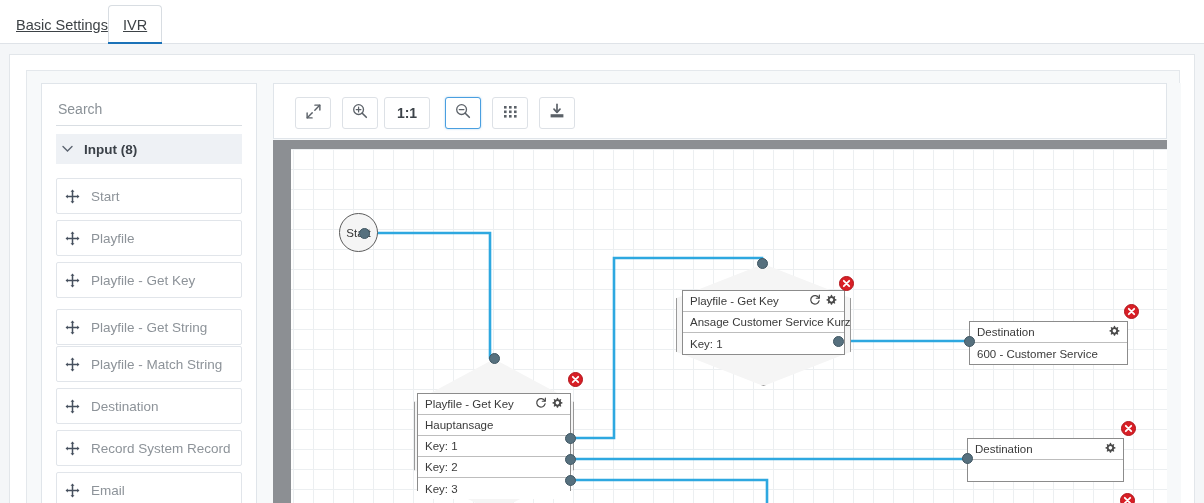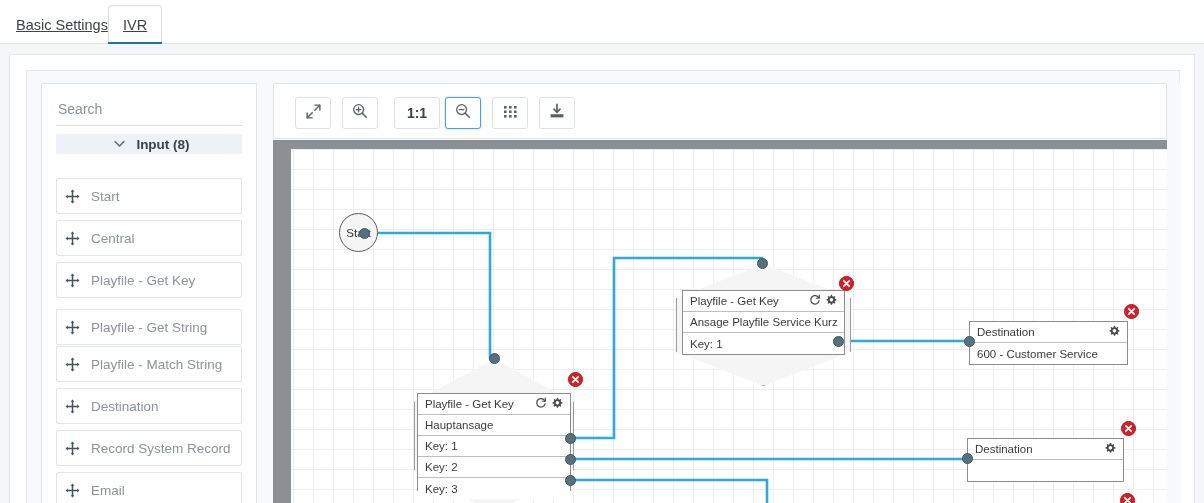--- a/index.html
+++ b/index.html
@@ -79,25 +79,24 @@
     border-bottom: 1px solid #d9dee3;
     background: transparent;
     font-family: "Liberation Sans", sans-serif;
     font-size: 14px; color: #3f4549;
     padding: 0 2px 5px 2px;
   }
   #search-input::placeholder { color: #8a9197; }
 
   #group-header {
     position: absolute; left: 14px; top: 50px;
-    width: 186px; height: 20px;
+    width: 186px; height: 30px;
     background: #eef1f5;
     display: flex; align-items: center;
     cursor: pointer;
-    justify-content: center;
   }
   #group-chevron {
     width: 22px; display: flex; align-items: center; justify-content: center;
     color: #5c6470; font-size: 11px;
   }
   #group-label {
     font-size: 13.5px; font-weight: bold; color: #3b4148;
     padding-left: 6px;
   }
 
@@ -287,21 +286,21 @@
           </span>
           <span class="pi-label">Start</span>
         </div>
 
         <div class="palette-item" style="top:136px">
           <span class="drag-ico">
             <svg width="15" height="15" viewBox="0 0 16 16">
                 <path d="M8 0.6 L10.1 3 H8.8 V7.2 H13 V5.9 L15.4 8 L13 10.1 V8.8 H8.8 V13 H10.1 L8 15.4 L5.9 13 H7.2 V8.8 H3 V10.1 L0.6 8 L3 5.9 V7.2 H7.2 V3 H5.9 Z" fill="#46505e"></path>
               </svg>
           </span>
-          <span class="pi-label">Central</span>
+          <span class="pi-label">Playfile</span>
         </div>
 
         <div class="palette-item" style="top:178px">
           <span class="drag-ico">
             <svg width="15" height="15" viewBox="0 0 16 16">
                 <path d="M8 0.6 L10.1 3 H8.8 V7.2 H13 V5.9 L15.4 8 L13 10.1 V8.8 H8.8 V13 H10.1 L8 15.4 L5.9 13 H7.2 V8.8 H3 V10.1 L0.6 8 L3 5.9 V7.2 H7.2 V3 H5.9 Z" fill="#46505e"></path>
               </svg>
           </span>
           <span class="pi-label">Playfile - Get Key</span>
         </div>
@@ -368,21 +367,21 @@
         <div class="tbtn" style="left:68px">
           <span>
             <svg width="16" height="16" viewBox="0 0 17 17">
               <circle cx="7" cy="7" r="5.2" stroke="#5b6168" stroke-width="1.4" fill="none"></circle>
               <path d="M10.9 10.9 L15.2 15.2" stroke="#5b6168" stroke-width="1.7" stroke-linecap="round"></path>
               <path d="M7 4.5 V9.5 M4.5 7 H9.5" stroke="#5b6168" stroke-width="1.3" stroke-linecap="round"></path>
             </svg>
           </span>
         </div>
 
-        <div class="tbtn wide" style="left:120px">
+        <div class="tbtn wide" style="left:110px">
           <span class="ratio">1:1</span>
         </div>
 
         <div class="tbtn active" style="left:171px">
           <span>
             <svg width="16" height="16" viewBox="0 0 17 17">
               <circle cx="7" cy="7" r="5.2" stroke="#5b6168" stroke-width="1.4" fill="none"></circle>
               <path d="M10.9 10.9 L15.2 15.2" stroke="#5b6168" stroke-width="1.7" stroke-linecap="round"></path>
               <path d="M4.5 7 H9.5" stroke="#5b6168" stroke-width="1.3" stroke-linecap="round"></path>
             </svg>
@@ -502,21 +501,21 @@
                 </span>
                 <span>
                   <svg width="12" height="12" viewBox="0 0 14 14">
                     <path d="M7 0.9 L8.2 1.1 L8.6 2.6 L9.9 3.1 L11.2 2.3 L12.1 3.2 L11.3 4.5 L11.8 5.8 L13.3 6.2 L13.3 7.5 L11.8 7.9 L11.3 9.2 L12.1 10.5 L11.2 11.4 L9.9 10.6 L8.6 11.1 L8.2 12.6 L6.9 12.6 L6.5 11.1 L5.2 10.6 L3.9 11.4 L3 10.5 L3.8 9.2 L3.3 7.9 L1.8 7.5 L1.8 6.2 L3.3 5.8 L3.8 4.5 L3 3.2 L3.9 2.3 L5.2 3.1 L6.5 2.6 Z" fill="#4a4a4a"></path>
                     <circle cx="7.5" cy="6.85" r="2.1" fill="#ffffff"></circle>
                   </svg>
                 </span>
               </span>
             </div>
             <div class="nrow">
-              <span class="ntitle">Ansage Playfile Service Kurz</span>
+              <span class="ntitle">Ansage Customer Service Kurz</span>
             </div>
             <div class="nrow last">
               <span class="ntitle">Key: 1</span>
             </div>
           </div>
           <div class="port" style="left:484px; top:118px"></div>
           <div class="port" style="left:560px; top:196px"></div>
           <div class="delbadge" style="left:566px; top:136px">
             <svg width="9" height="9" viewBox="0 0 10 10">
                 <path d="M2 2 L8 8 M8 2 L2 8" stroke="#ffffff" stroke-width="2" stroke-linecap="round"></path>

